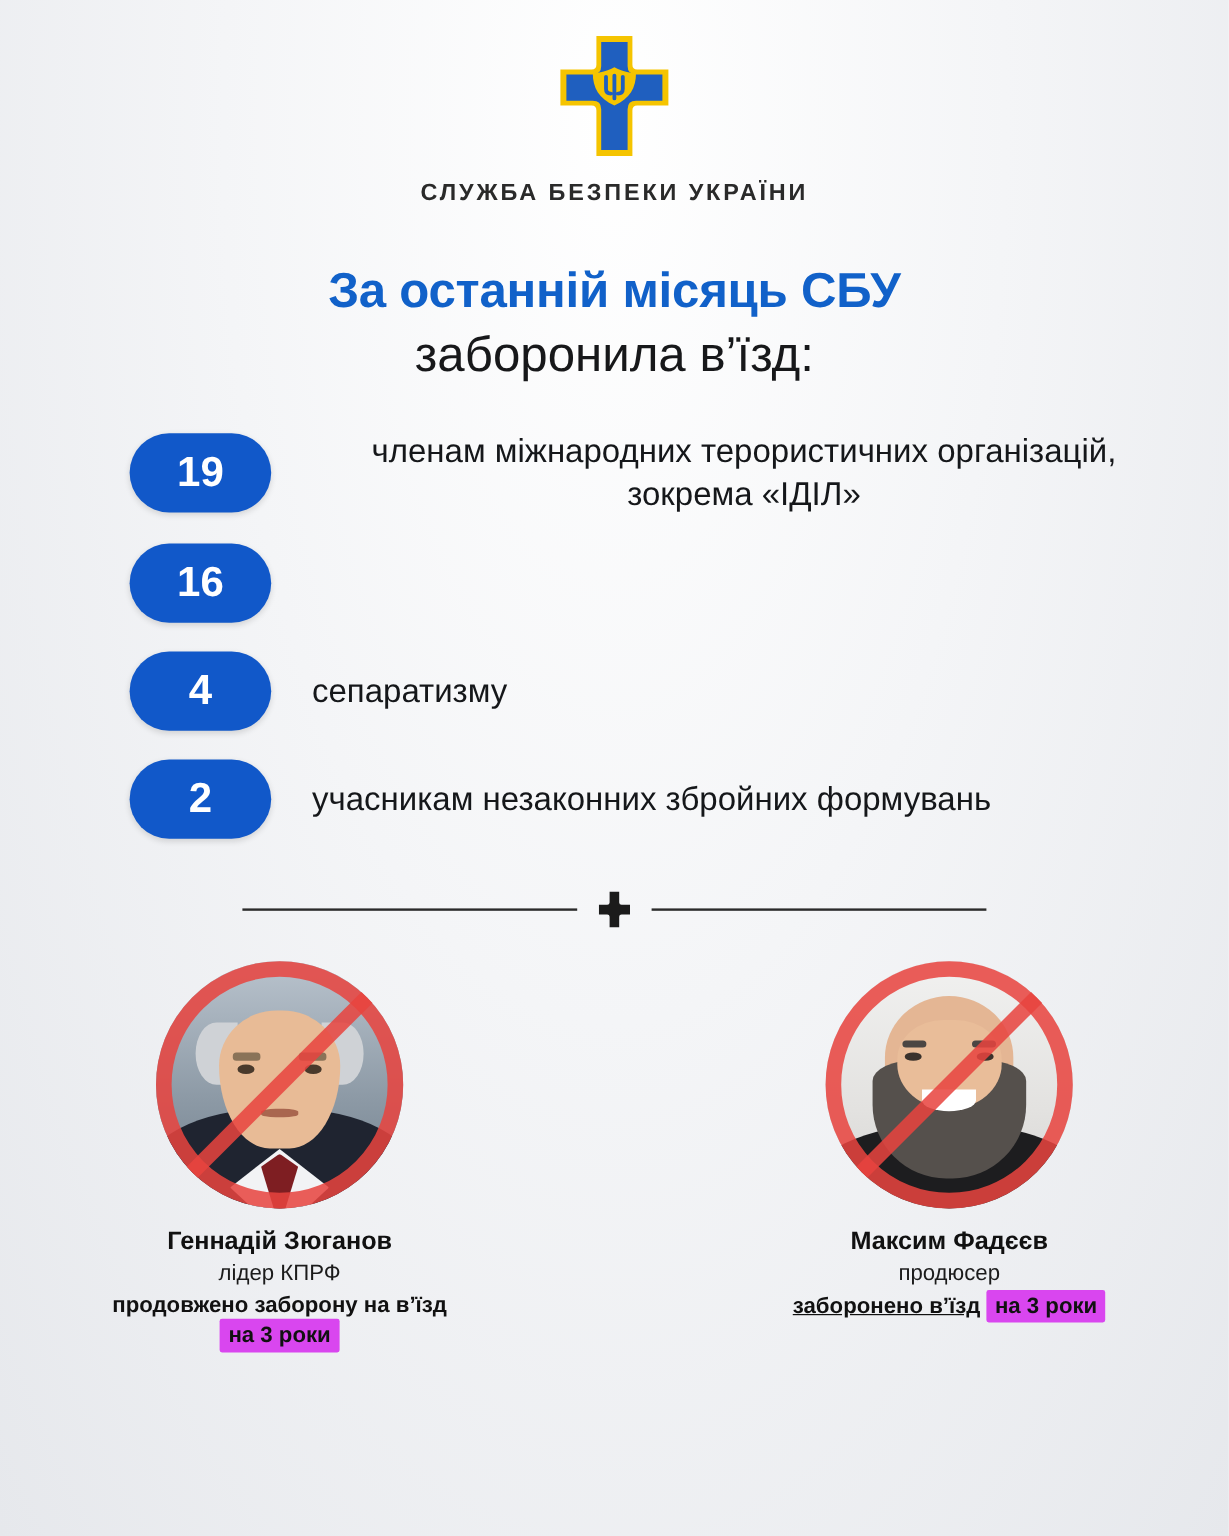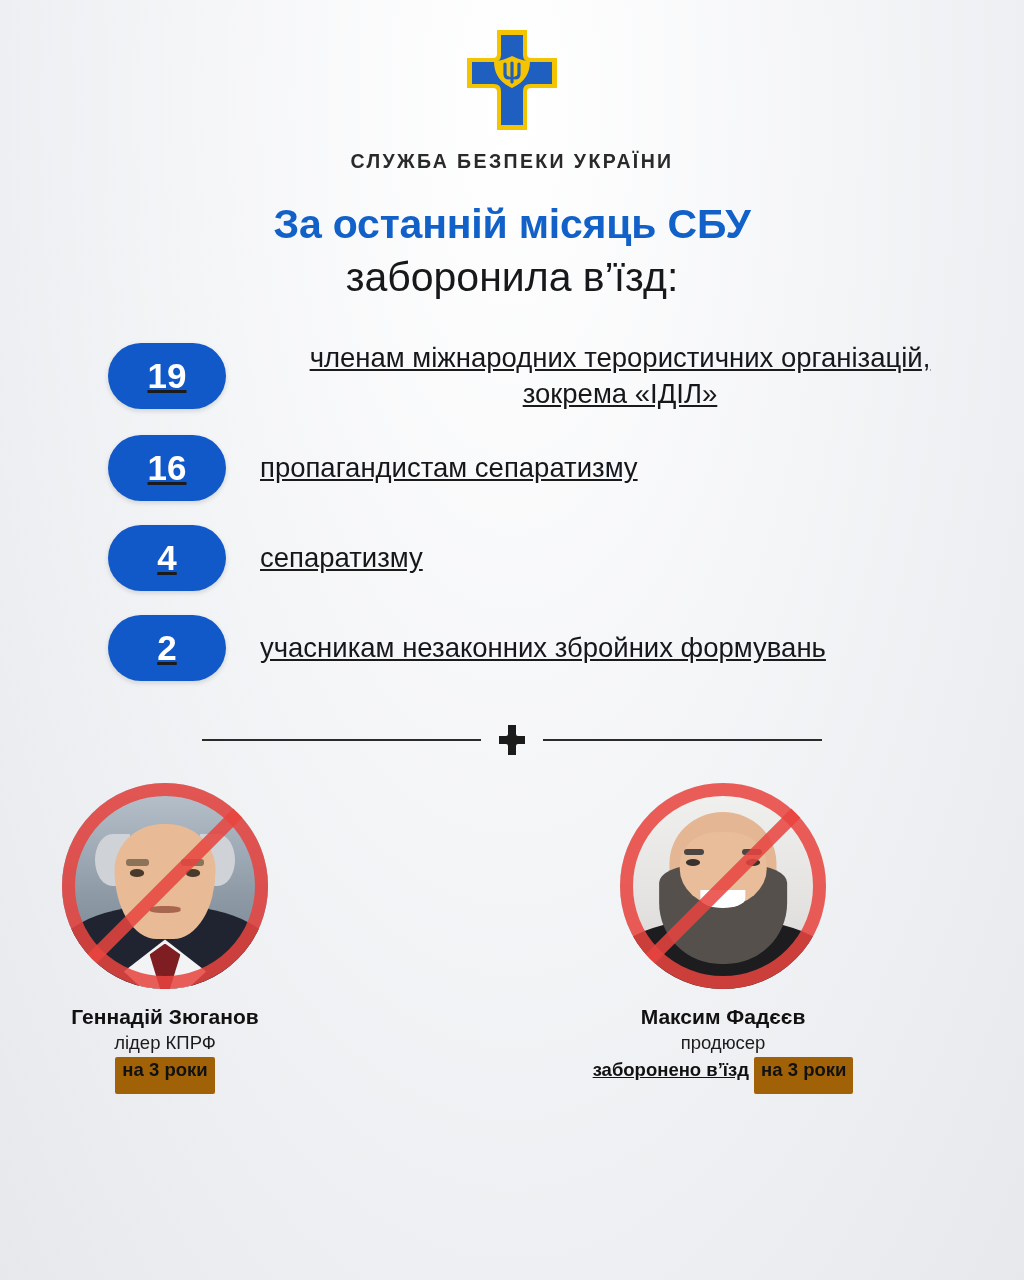--- a/index.html
+++ b/index.html
@@ -44,21 +44,21 @@
     margin-top: 18px;
     font-size: 19.5px;
     font-weight: bold;
     letter-spacing: 2.4px;
     color: #2a2a2a;
     text-transform: uppercase;
   }
 
   
   .headline {
-    margin-top: 28px;
+    margin-top: 46px;
     text-align: center;
     line-height: 1.14;
   }
   .headline .line1 {
     display: block;
     font-size: 41px;
     font-weight: bold;
     color: #1161c9;
     letter-spacing: -0.2px;
   }
@@ -71,21 +71,20 @@
   }
 
   
   .stats {
     margin-top: 40px;
     width: 940px;
     display: flex;
     flex-direction: column;
     gap: 24px;
     padding-left: 66px;
-    text-decoration: underline;
   }
 
   .stat-row {
     display: flex;
     align-items: center;
     gap: 34px;
   }
 
   .badge {
     flex: 0 0 auto;
@@ -129,21 +128,21 @@
     height: 30px;
     position: relative;
     flex: 0 0 auto;
   }
 
   
   .people {
     margin-top: 28px;
     width: 1024px;
     display: flex;
-    justify-content: flex-start;
+    justify-content: center;
     gap: 228px;
   }
 
   .person {
     width: 330px;
     display: flex;
     flex-direction: column;
     align-items: center;
   }
 
@@ -197,22 +196,22 @@
   }
   .person-note {
     margin-top: 3px;
     font-size: 18.5px;
     font-weight: bold;
     color: #111;
     text-align: center;
     line-height: 1.32;
   }
   .highlight {
-    background: #a16207;
-    padding: 1px 7px 12px 7px;
+    background: #d946ef;
+    padding: 1px 7px 2px 7px;
     border-radius: 2px;
     font-weight: bold;
     display: inline-block;
   }
   .note-block { display: block; }
   .note-inline { display: inline; text-decoration: underline; }
 
   
   .p1-bg { position:absolute; inset:0; background: linear-gradient(180deg,#b9c3cd 0%, #8d9aa6 55%, #6f7d8a 100%); }
   .p1-suit { position:absolute; left:-6%; bottom:-6%; width:112%; height:46%; background:#1f2430; border-radius:46% 46% 0 0 / 60% 60% 0 0; }
@@ -270,21 +269,20 @@
 
   <div class="stats">
 
     <div class="stat-row">
       <div class="badge">19</div>
       <div class="stat-text">членам міжнародних терористичних організацій, зокрема «ІДІЛ»</div>
     </div>
 
     <div class="stat-row">
       <div class="badge">16</div>
-      <div class="stat-text">пропагандистам сепаратизму</div>
     </div>
 
     <div class="stat-row">
       <div class="badge">4</div>
       <div class="stat-text">сепаратизму</div>
     </div>
 
     <div class="stat-row">
       <div class="badge">2</div>
       <div class="stat-text">учасникам незаконних збройних формувань</div>
@@ -320,20 +318,21 @@
           <div class="p1-eye l"></div>
           <div class="p1-eye r"></div>
           <div class="p1-mouth"></div>
         </div>
         <div class="ban-ring"></div>
         <div class="ban-slash"></div>
       </div>
       <div class="person-name">Геннадій Зюганов</div>
       <div class="person-role">лідер КПРФ</div>
       <div class="person-note">
+        <span class="note-block">продовжено заборону на в’їзд</span>
         <span class="highlight">на 3 роки</span>
       </div>
     </div>
 
     <div class="person">
       <div class="photo-wrap">
         <div class="photo">
           <div class="p2-bg"></div>
           <div class="p2-body"></div>
           <div class="p2-head"></div>

